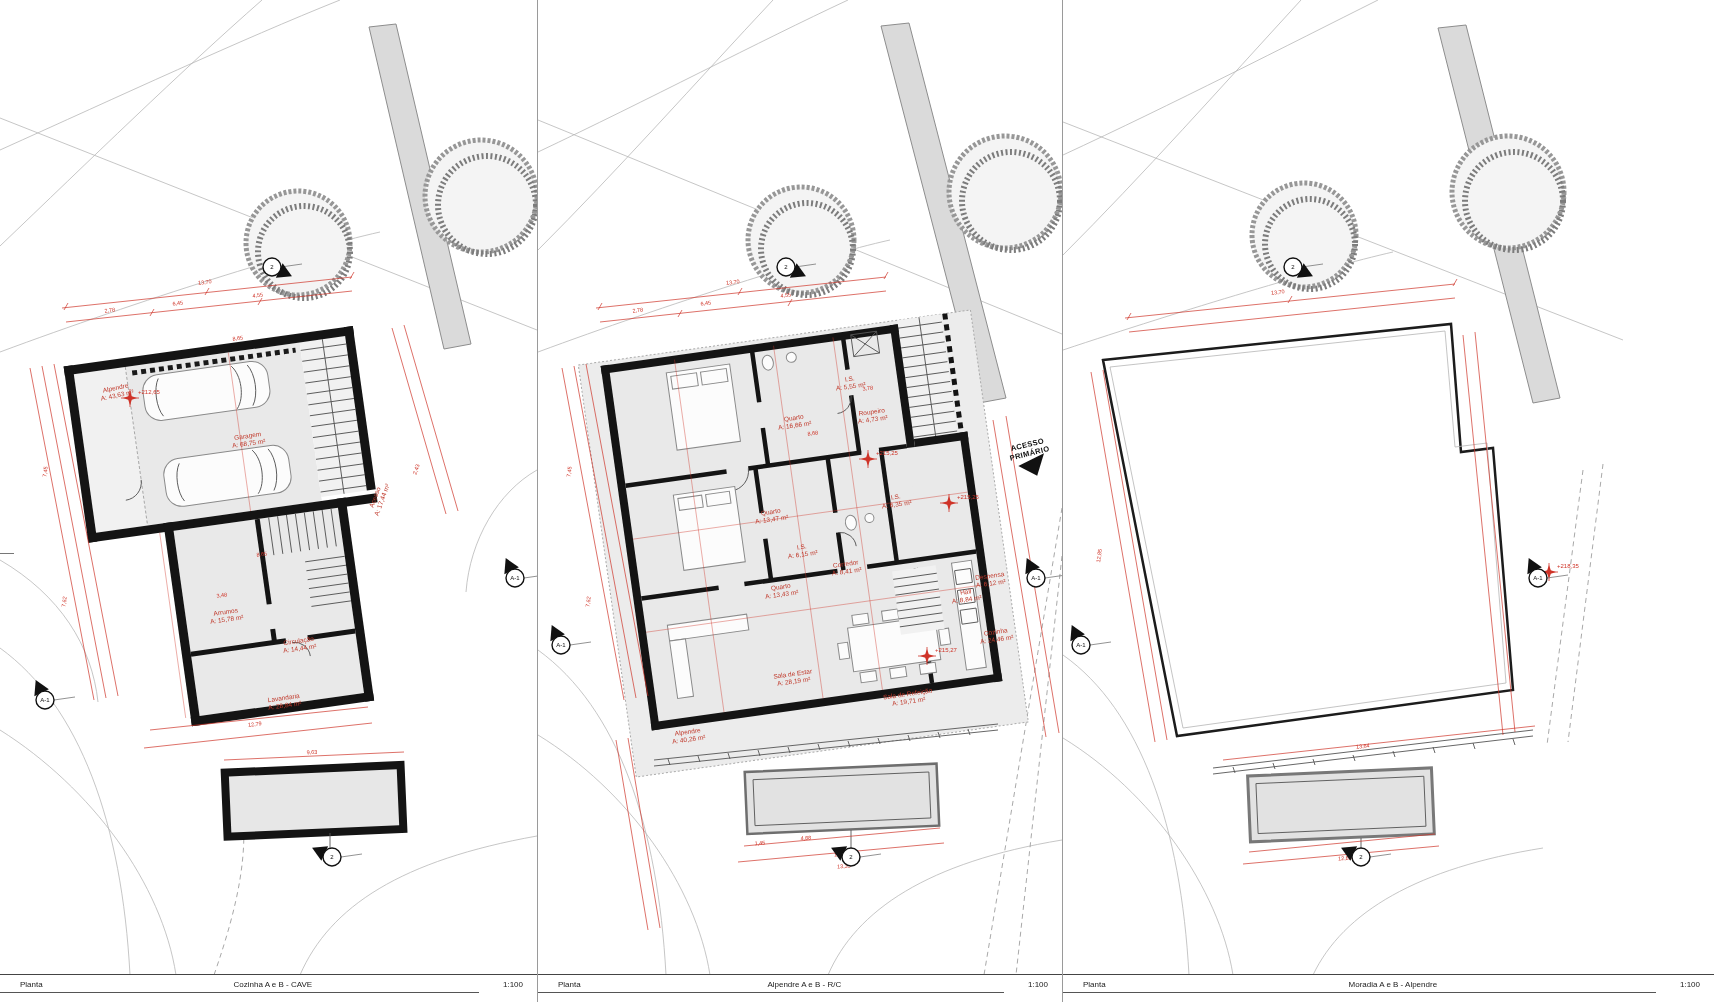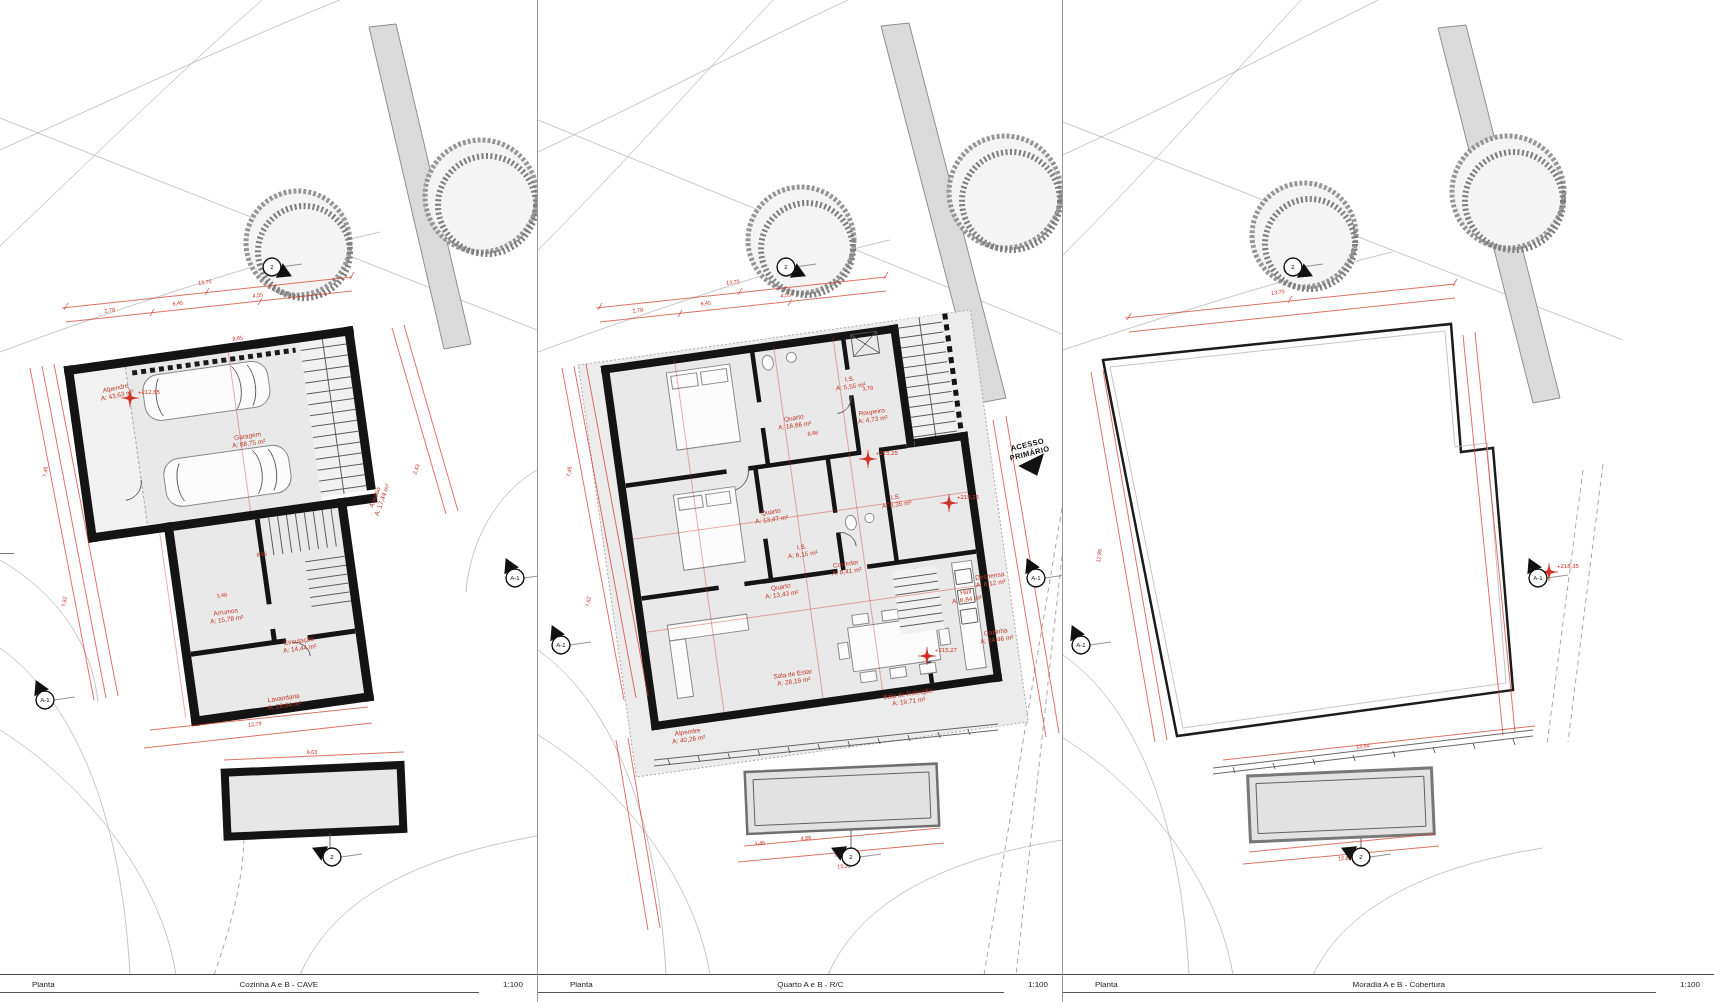--- a/index.html
+++ b/index.html
@@ -43,21 +43,21 @@
   .secmark polygon{fill:#111}
   .secmark .ldr{stroke:#777;stroke-width:.8;fill:none}
   .secmark text{font:6px "Liberation Sans",sans-serif;fill:#111}
   .anno text{font:700 7.5px "Liberation Sans",sans-serif;fill:#111;letter-spacing:.4px}
   .anno polygon{fill:#111}
 
   
   .footer{position:absolute;left:0;right:0;bottom:0;height:27px;border-top:1px solid #444;}
   .footer::after{content:"";position:absolute;left:0;right:58px;top:17px;border-bottom:1px solid #555;}
   .footer .row{display:flex;justify-content:space-between;align-items:flex-end;
-               padding:5px 14px 0 32px;font-size:8px;color:#1a1a1a;}
+               padding:5px 14px 0 20px;font-size:8px;color:#1a1a1a;}
 </style>
 </head>
 <body>
 
 <div class="stage">
 
   <div class="pane" style="left:0;width:537px;">
     <svg width="537" height="975" viewBox="0 0 537 975">
       <g>
         <path class="ct" d="M0,246 C90,160 180,72 262,0"></path>
@@ -416,21 +416,21 @@
         </g>
         <g class="anno" transform="translate(490 447) rotate(-14)">
           <text y="0" text-anchor="middle">ACESSO</text>
           <text y="9" text-anchor="middle">PRIMÁRIO</text>
           <polygon points="-14,16 14,10 2,30"></polygon>
         </g>
       </svg>
     <div class="footer">
       <div class="row">
         <span>Planta</span>
-        <span>Quarto A e B - R/C</span>
+        <span>Alpendre A e B - R/C</span>
         <span>1:100</span>
       </div>
     </div>
   </div>
 
   <div class="pane" style="left:1063px;width:651px;">
     <svg width="651" height="975" viewBox="0 0 651 975">
       <g>
         <path class="ct" d="M0,255 C80,175 160,85 238,0"></path>
         <path class="ct" d="M0,155 C110,104 225,45 315,0"></path>
@@ -510,21 +510,21 @@
         <g class="secmark" transform="translate(475 578)">
           <line x1="9" y1="0" x2="30" y2="-3" class="ldr"></line>
           <polygon points="-8,-8 8,-8 0,-22" transform="rotate(-25)"></polygon>
           <circle r="9"></circle>
           <text y="2.2" text-anchor="middle">A-1</text>
         </g>
       </svg>
     <div class="footer">
       <div class="row">
         <span>Planta</span>
-        <span>Moradia A e B - Cobertura</span>
+        <span>Moradia A e B - Alpendre</span>
         <span>1:100</span>
       </div>
     </div>
   </div>
 
   <div class="divider" style="left:537px;"></div>
   <div class="divider" style="left:1062px;"></div>
   <div class="edge-tick"></div>
 </div>
 

